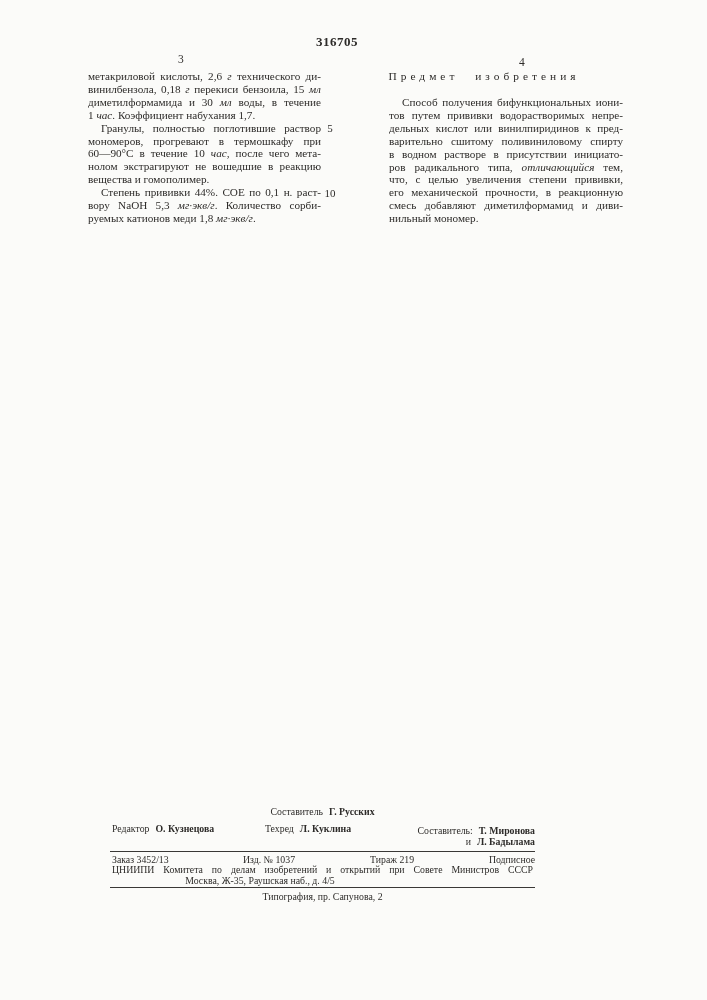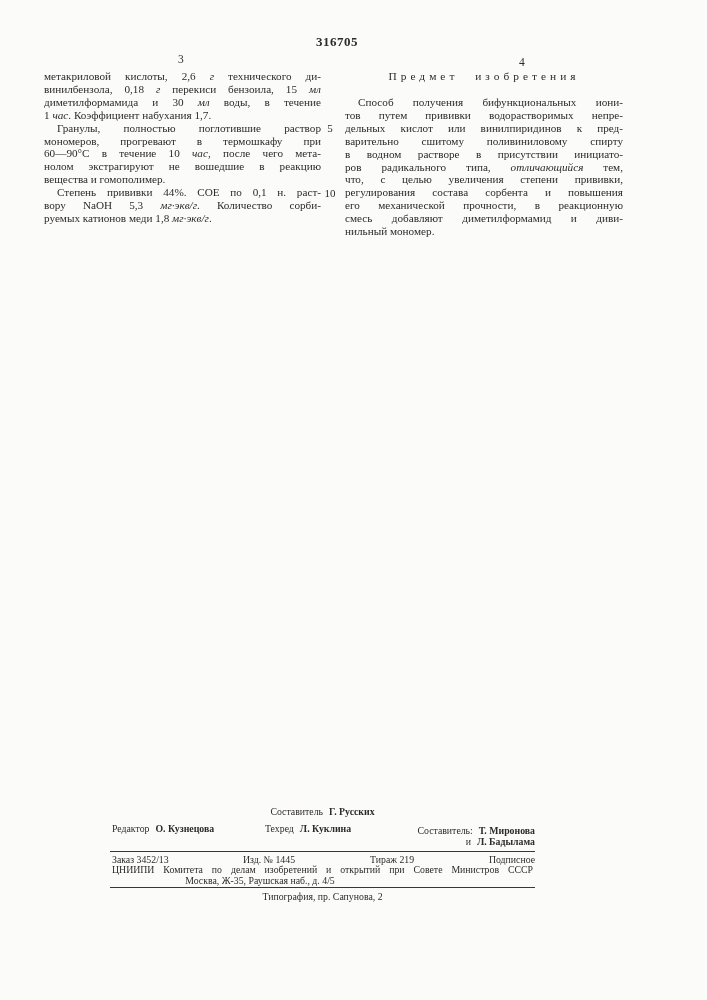--- a/index.html
+++ b/index.html
@@ -16,21 +16,21 @@
     text-align: center; font-weight: bold; font-size: 13px; letter-spacing: 0.5px;
   }
   .pagenum { position: absolute; font-size: 11.5px; }
   .pagenum-left  { left: 178px; top: 53px; }
   .pagenum-right { left: 519px; top: 56px; }
 
   .col { position: absolute; top: 70px; font-size: 11.2px; line-height: 12.9px; }
   .col-left  { left: 44px;  width: 277px; }
   .col-right { left: 345px; width: 278px; }
 
-  .tline { text-align: justify; text-align-last: justify; }
+  .tline { text-align: justify; text-align-last: justify; margin-left: 44px; }
   .tline.last { text-align-last: left; }
   .tline.indent { padding-left: 13px; }
   .it { font-style: italic; }
 
   .heading {
     font-size: 11.4px; line-height: 13px; text-align: center;
     letter-spacing: 4px; word-spacing: 10px; white-space: nowrap;
     margin-bottom: 13px;
   }
 
@@ -94,21 +94,20 @@
   <div class="col col-right">
     <div class="heading">Предмет изобретения</div>
     <div>
         <div class="tline indent"><span>Способ получения бифункциональных иони-</span></div>
         <div class="tline"><span>тов путем прививки водорастворимых непре-</span></div>
         <div class="tline"><span>дельных кислот или винилпиридинов к пред-</span></div>
         <div class="tline"><span>варительно сшитому поливиниловому спирту</span></div>
         <div class="tline"><span>в водном растворе в присутствии инициато-</span></div>
         <div class="tline"><span>ров радикального типа, </span><span class="it">отличающийся</span><span> тем,</span></div>
         <div class="tline"><span>что, с целью увеличения степени прививки,</span></div>
-        <div class="tline"><span>регулирования состава сорбента и повышения</span></div>
         <div class="tline"><span>его механической прочности, в реакционную</span></div>
         <div class="tline"><span>смесь добавляют диметилформамид и диви-</span></div>
         <div class="tline last"><span>нильный мономер.</span></div>
       </div>
   </div>
 
   <div class="gutter-num gutter-num-5">5</div>
   <div class="gutter-num gutter-num-10">10</div>
 
   <div class="footer">
@@ -121,21 +120,21 @@
       <div class="f-correctors">
         <div><span>Составитель:</span><b>Т. Миронова</b></div>
         <div><span>и</span><b>Л. Бадылама</b></div>
       </div>
     </div>
 
     <div class="f-rule f-rule1"></div>
 
     <div class="f-order-row">
       <span class="f-zakaz">Заказ 3452/13</span>
-      <span class="f-izd">Изд. № 1445</span>
+      <span class="f-izd">Изд. № 1037</span>
       <span class="f-tirazh">Тираж 219</span>
       <span class="f-podp">Подписное</span>
     </div>
 
     <div class="f-org">ЦНИИПИ Комитета по делам изобретений и открытий при Совете Министров СССР</div>
     <div class="f-address">Москва, Ж-35, Раушская наб., д. 4/5</div>
 
     <div class="f-rule f-rule2"></div>
 
     <div class="f-typo">Типография, пр. Сапунова, 2</div>

